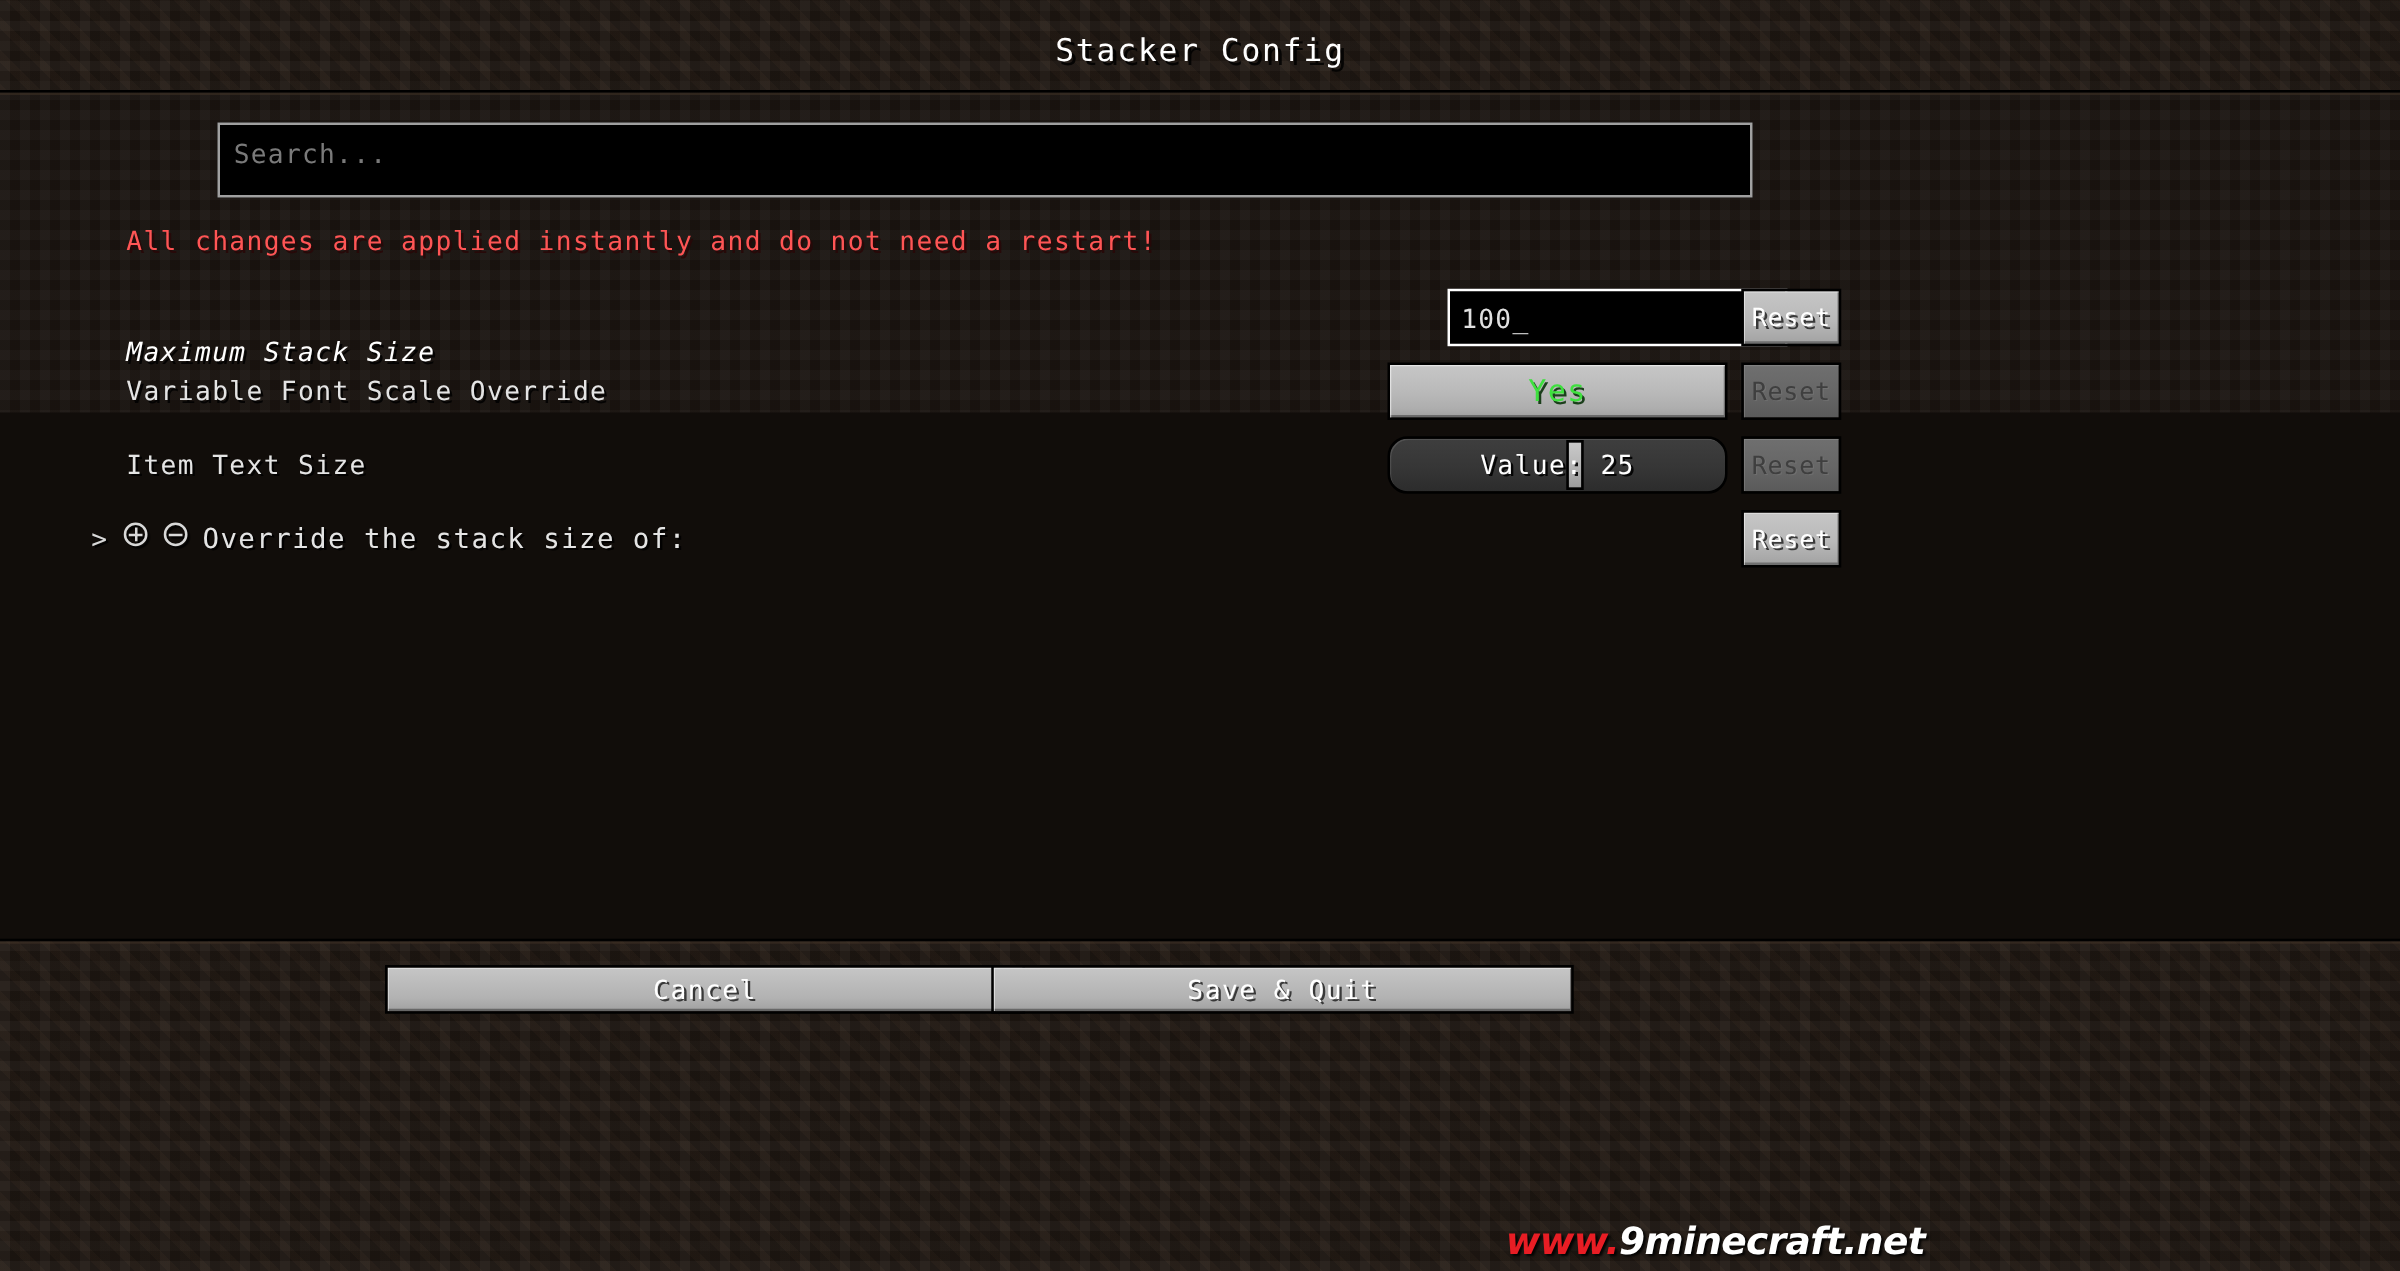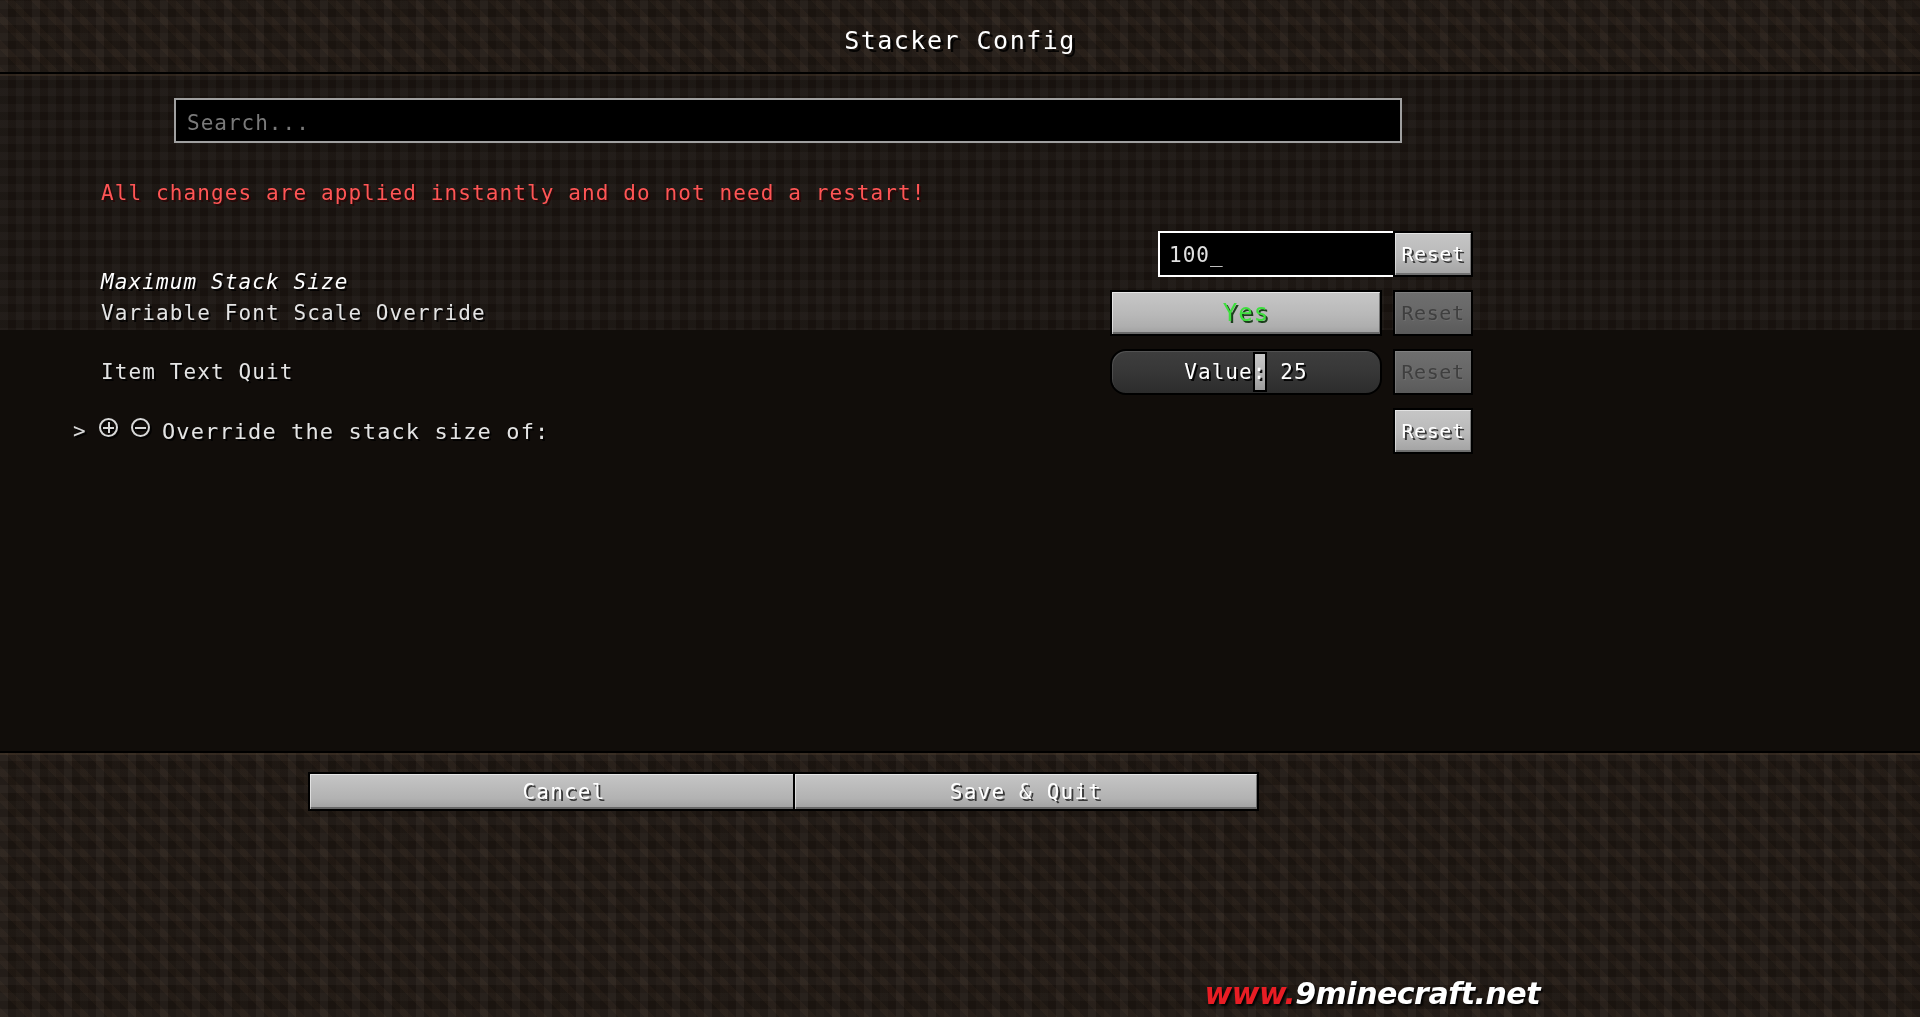--- a/index.html
+++ b/index.html
@@ -91,21 +91,21 @@
   }
   #divider-top { top: 72px; }
   #divider-bottom { top: 751px; }
 
   
   #search-box {
     position: absolute;
     left: 174px;
     top: 98px;
     width: 1228px;
-    height: 45px;
+    height: 60px;
     background: #000000;
     border: 2px solid #a0a0a0;
     box-sizing: border-box;
   }
   #search-placeholder {
     position: absolute;
     left: 11px;
     top: 11px;
     color: #7a7a7a;
     font-size: 21px;
@@ -390,21 +390,21 @@
     <div class="row-label">Variable Font Scale Override</div>
     <div class="widget mc-btn">
       <span class="lbl green">Yes</span>
     </div>
     <div class="reset-btn disabled">
       <span class="lbl">Reset</span>
     </div>
   </div>
 
   <div class="row" style="top:349px;">
-    <div class="row-label">Item Text Quit</div>
+    <div class="row-label">Item Text Size</div>
     <div class="wg-slider" style="top:0;border-radius:16px;">
       <div class="slider-handle" id="slider-handle" style="left: 141px;"></div>
       <span class="slabel">Value: 25</span>
     </div>
     <div class="reset-btn disabled">
       <span class="lbl">Reset</span>
     </div>
   </div>
 
   <div class="row" style="top:408px;">

